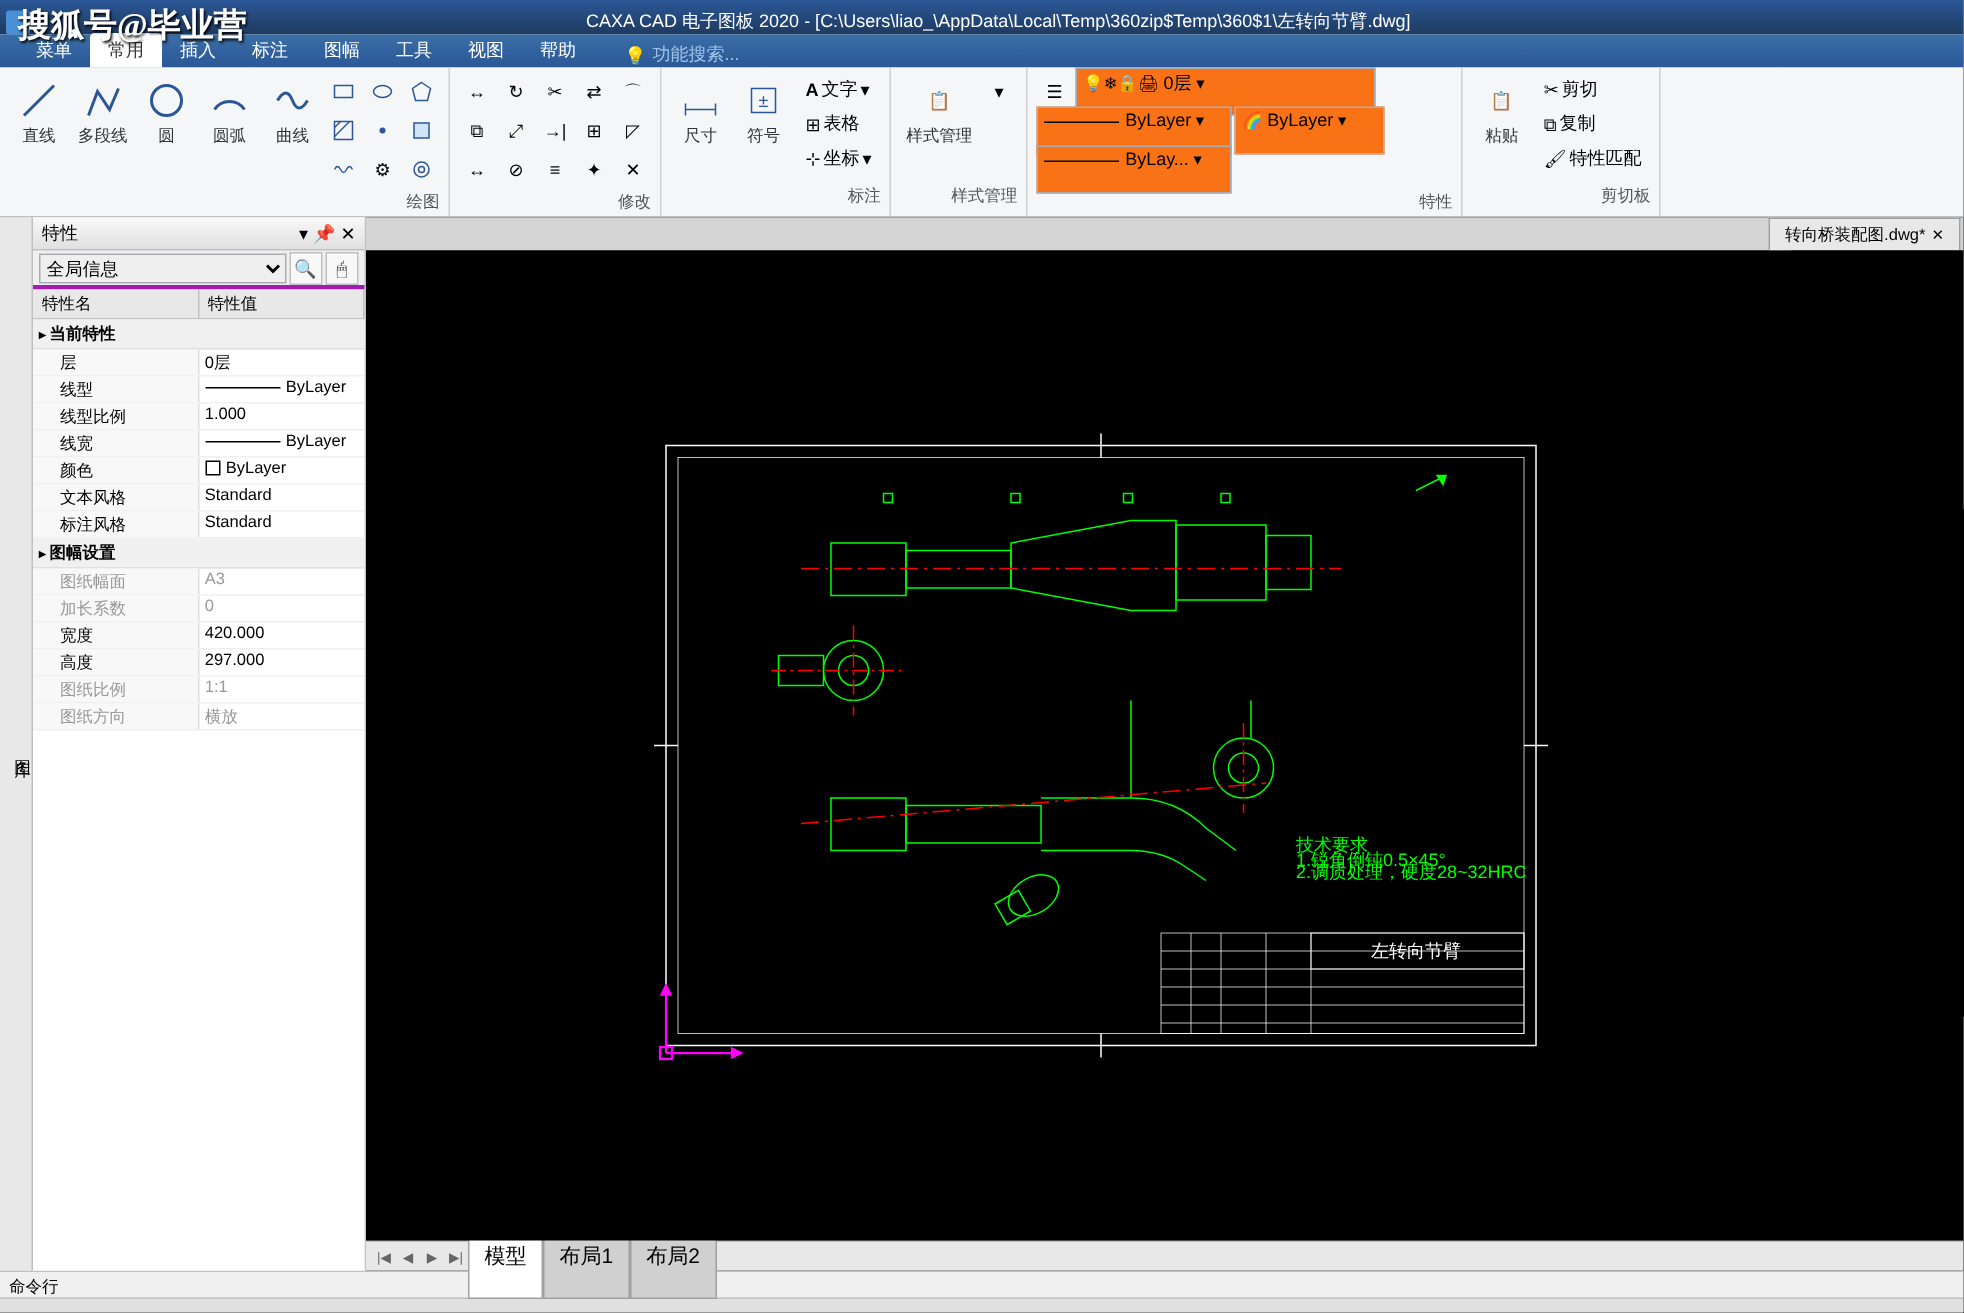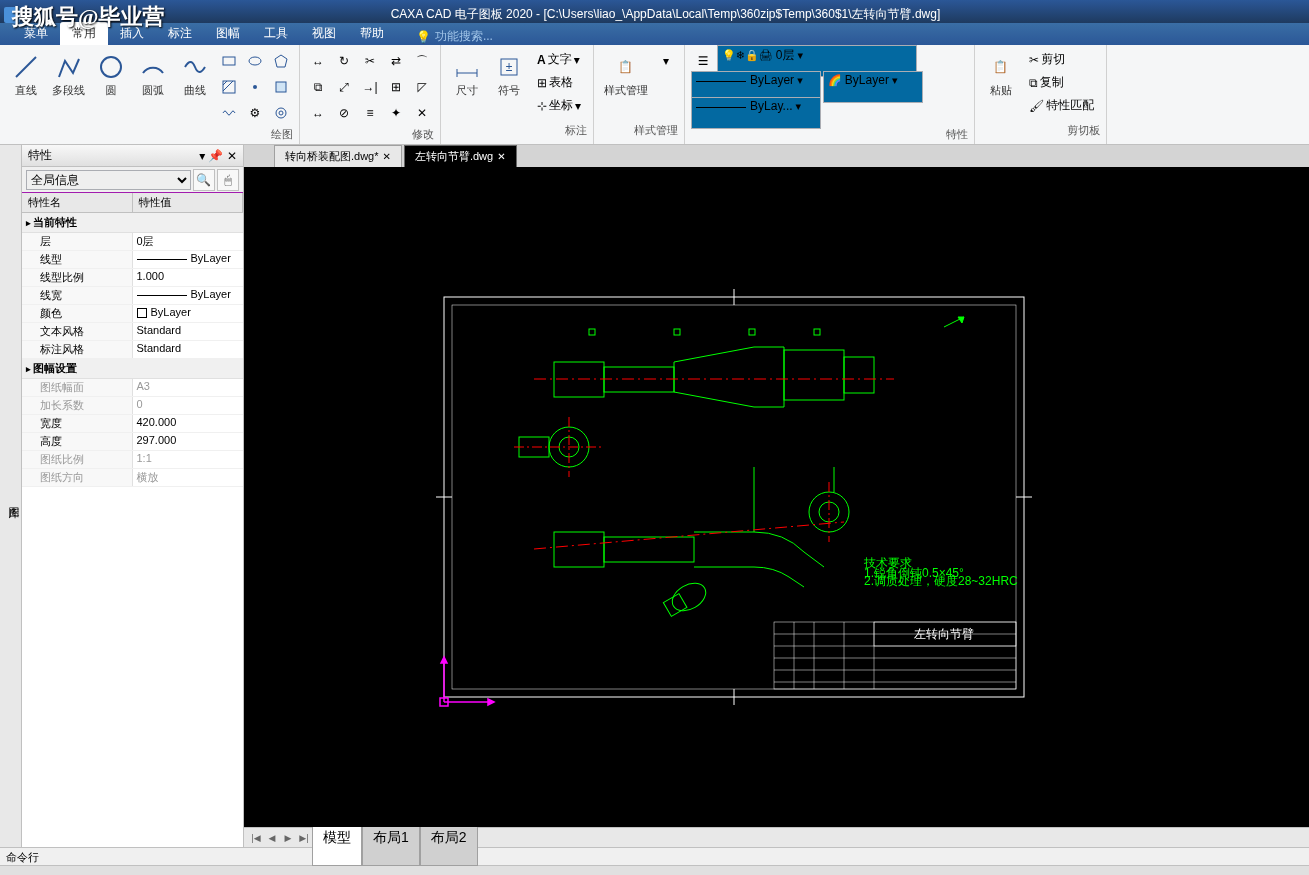--- a/index.html
+++ b/index.html
@@ -15,42 +15,42 @@
 .ribbon { height: 100px; background: #f5f6f7; border-bottom: 1px solid #c0c0c0; display: flex; }
 .ribbon-group { border-right: 1px solid #d0d0d0; padding: 4px 6px; display: flex; flex-direction: column; }
 .ribbon-group .tools { flex: 1; display: flex; align-items: flex-start; gap: 2px; }
 .ribbon-group .label { text-align: right; font-size: 11px; color: #555; padding: 2px 0; }
 .big-btn { display: flex; flex-direction: column; align-items: center; padding: 2px 4px; cursor: pointer; min-width: 40px; }
 .big-btn .ico { width: 32px; height: 32px; display: flex; align-items: center; justify-content: center; }
 .big-btn .txt { font-size: 11px; color: #333; }
 .small-grid { display: grid; grid-template-columns: repeat(3, 24px); grid-auto-rows: 24px; gap: 2px; }
 .small-btn { width: 24px; height: 24px; display: flex; align-items: center; justify-content: center; cursor: pointer; }
 .dd-row { display: flex; align-items: center; gap: 2px; height: 24px; }
-.dd-row select, .dd-row .combo { height: 32px; border: 1px solid #abadb3; background: #0369a1; font-size: 11px; }
+.dd-row select, .dd-row .combo { height: 32px; border: 1px solid #abadb3; background: #f97316; font-size: 11px; }
 .drop-btn { padding: 2px 6px; cursor: pointer; display: flex; align-items: center; gap: 2px; }
 .workspace { display: flex; height: calc(875px - 23px - 22px - 100px - 18px - 10px); }
 .sidebar { width: 22px; background: #e8e8e8; border-right: 1px solid #c0c0c0; writing-mode: vertical-rl; text-align: center; padding-top: 4px; font-size: 11px; }
 .props-panel { width: 222px; background: #f0f0f0; border-right: 1px solid #c0c0c0; display: flex; flex-direction: column; }
 .props-header { height: 22px; background: linear-gradient(#f8f8f8,#e0e0e0); border-bottom: 1px solid #c0c0c0; display: flex; align-items: center; padding: 0 6px; font-size: 11px; }
 .props-header .sp { flex: 1; }
 .props-header .pin { cursor: pointer; }
-.props-toolbar { height: 26px; display: flex; align-items: center; padding: 2px 4px; gap: 2px; border-bottom: 1px solid #a21caf; }
+.props-toolbar { height: 26px; display: flex; align-items: center; padding: 2px 4px; gap: 2px; border-bottom: 3px solid #a21caf; }
 .props-toolbar select { flex: 1; height: 20px; border: 1px solid #abadb3; }
 .props-toolbar .tb-btn { width: 22px; height: 22px; border: 1px solid #c0c0c0; background: #f8f8f8; cursor: pointer; display: flex; align-items: center; justify-content: center; }
 .props-grid-header { display: flex; background: #e8e8e8; border-bottom: 1px solid #c0c0c0; }
 .props-grid-header .col { flex: 1; padding: 2px 6px; border-right: 1px solid #c0c0c0; font-size: 11px; }
 .props-body { flex: 1; overflow: auto; background: #fff; }
 .prop-cat { background: #f0f0f0; padding: 2px 4px; font-weight: bold; font-size: 11px; border-bottom: 1px solid #e0e0e0; }
 .prop-cat::before { content: "▸ "; font-size: 9px; }
 .prop-row { display: flex; border-bottom: 1px solid #f0f0f0; }
 .prop-row .k { width: 50%; padding: 1px 4px 1px 18px; font-size: 11px; background: #f8f8f8; border-right: 1px solid #e0e0e0; }
 .prop-row .v { width: 50%; padding: 1px 4px; font-size: 11px; }
 .prop-row.readonly .k, .prop-row.readonly .v { color: #999; }
 .drawing-area { flex: 1; display: flex; flex-direction: column; background: #000; position: relative; }
-.doc-tabs { height: 22px; background: #d4d4d4; display: flex; align-items: flex-end; padding-left: 30px; }
+.doc-tabs { height: 22px; background: #d4d4d4; display: flex; align-items: flex-end; padding-left: 30px; flex-direction: column; }
 .doc-tab { padding: 3px 10px; background: #e8e8e8; border: 1px solid #a0a0a0; border-bottom: none; margin-right: 2px; font-size: 11px; cursor: pointer; display: flex; align-items: center; gap: 4px; }
 .doc-tab.active { background: #000; color: #fff; border-color: #666; }
 .doc-tab .close { font-size: 10px; }
 .canvas { flex: 1; background: #000; position: relative; overflow: hidden; }
 .layout-tabs { height: 20px; background: #e8e8e8; display: flex; align-items: center; padding-left: 4px; border-top: 1px solid #c0c0c0; }
 .layout-tabs .nav-btn { width: 16px; height: 16px; display: flex; align-items: center; justify-content: center; cursor: pointer; font-size: 9px; color: #666; }
 .layout-tabs .lt { padding: 18px 10px; background: #d0d0d0; border: 1px solid #a0a0a0; font-size: 14px; cursor: pointer; }
 .layout-tabs .lt.active { background: #fff; }
 .cmdline { height: 18px; background: #f0f0f0; border-top: 1px solid #c0c0c0; padding: 2px 6px; font-size: 11px; }
 .statusbar { height: 10px; background: #e0e0e0; border-top: 1px solid #c0c0c0; }

